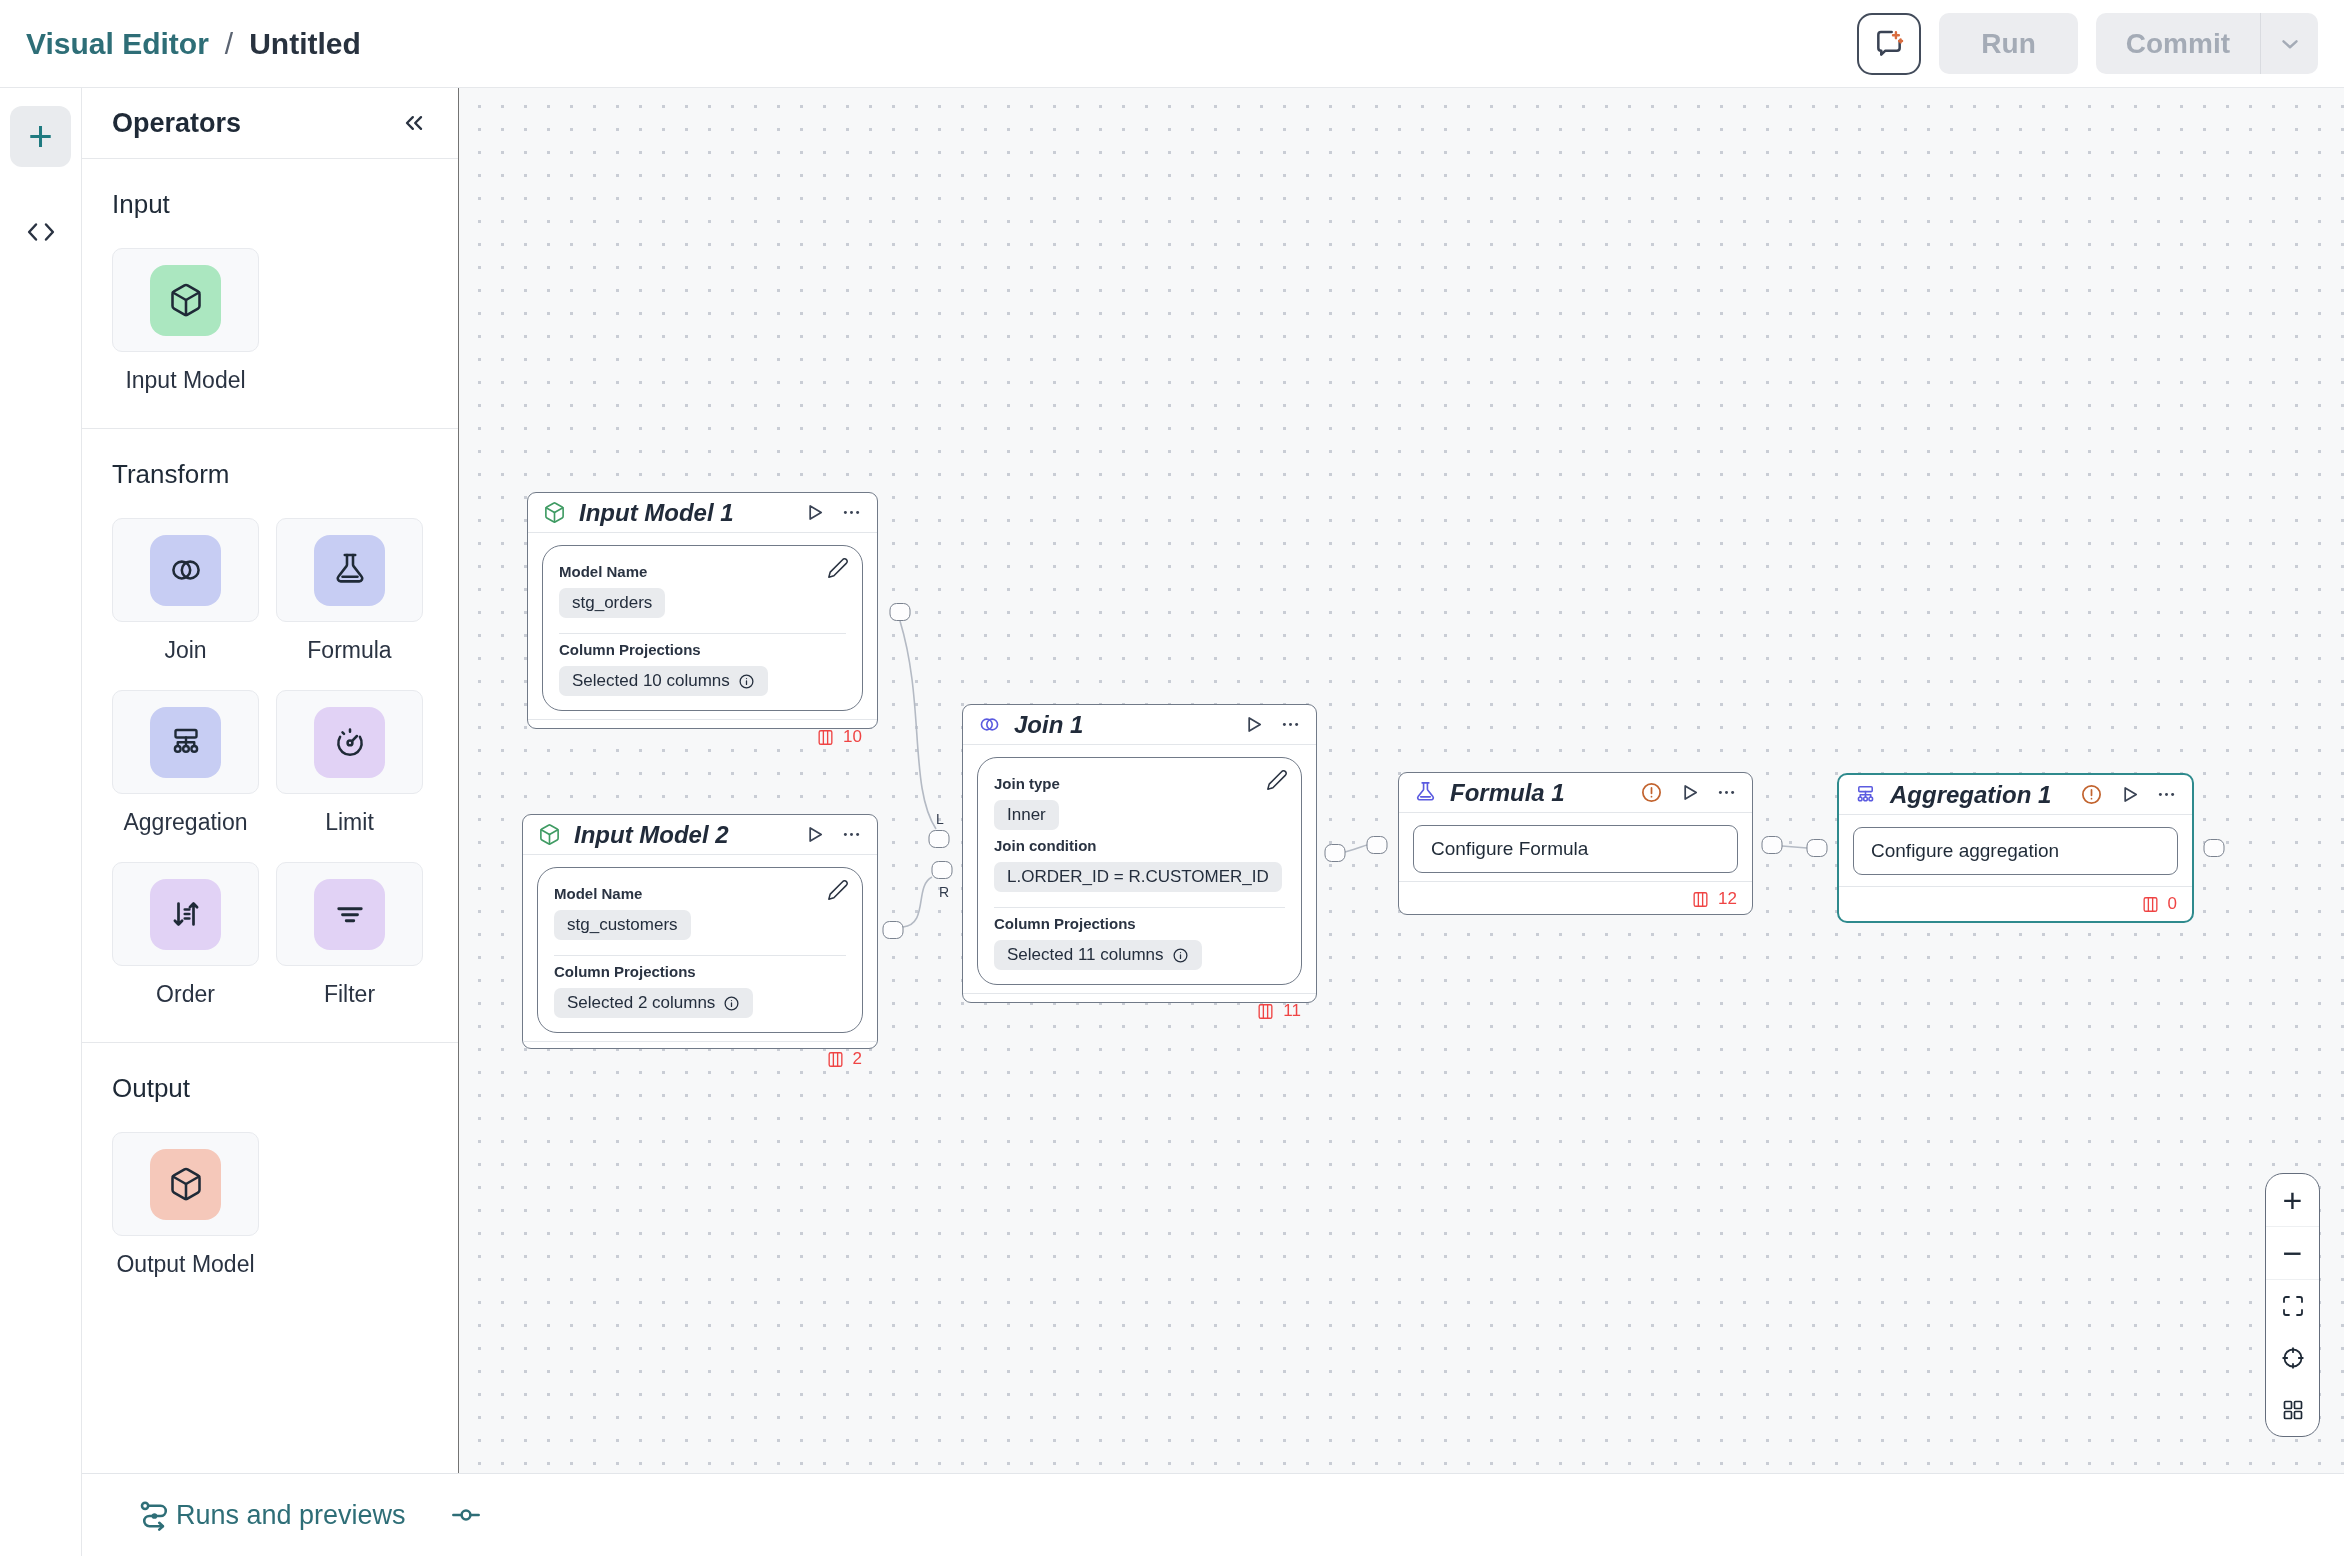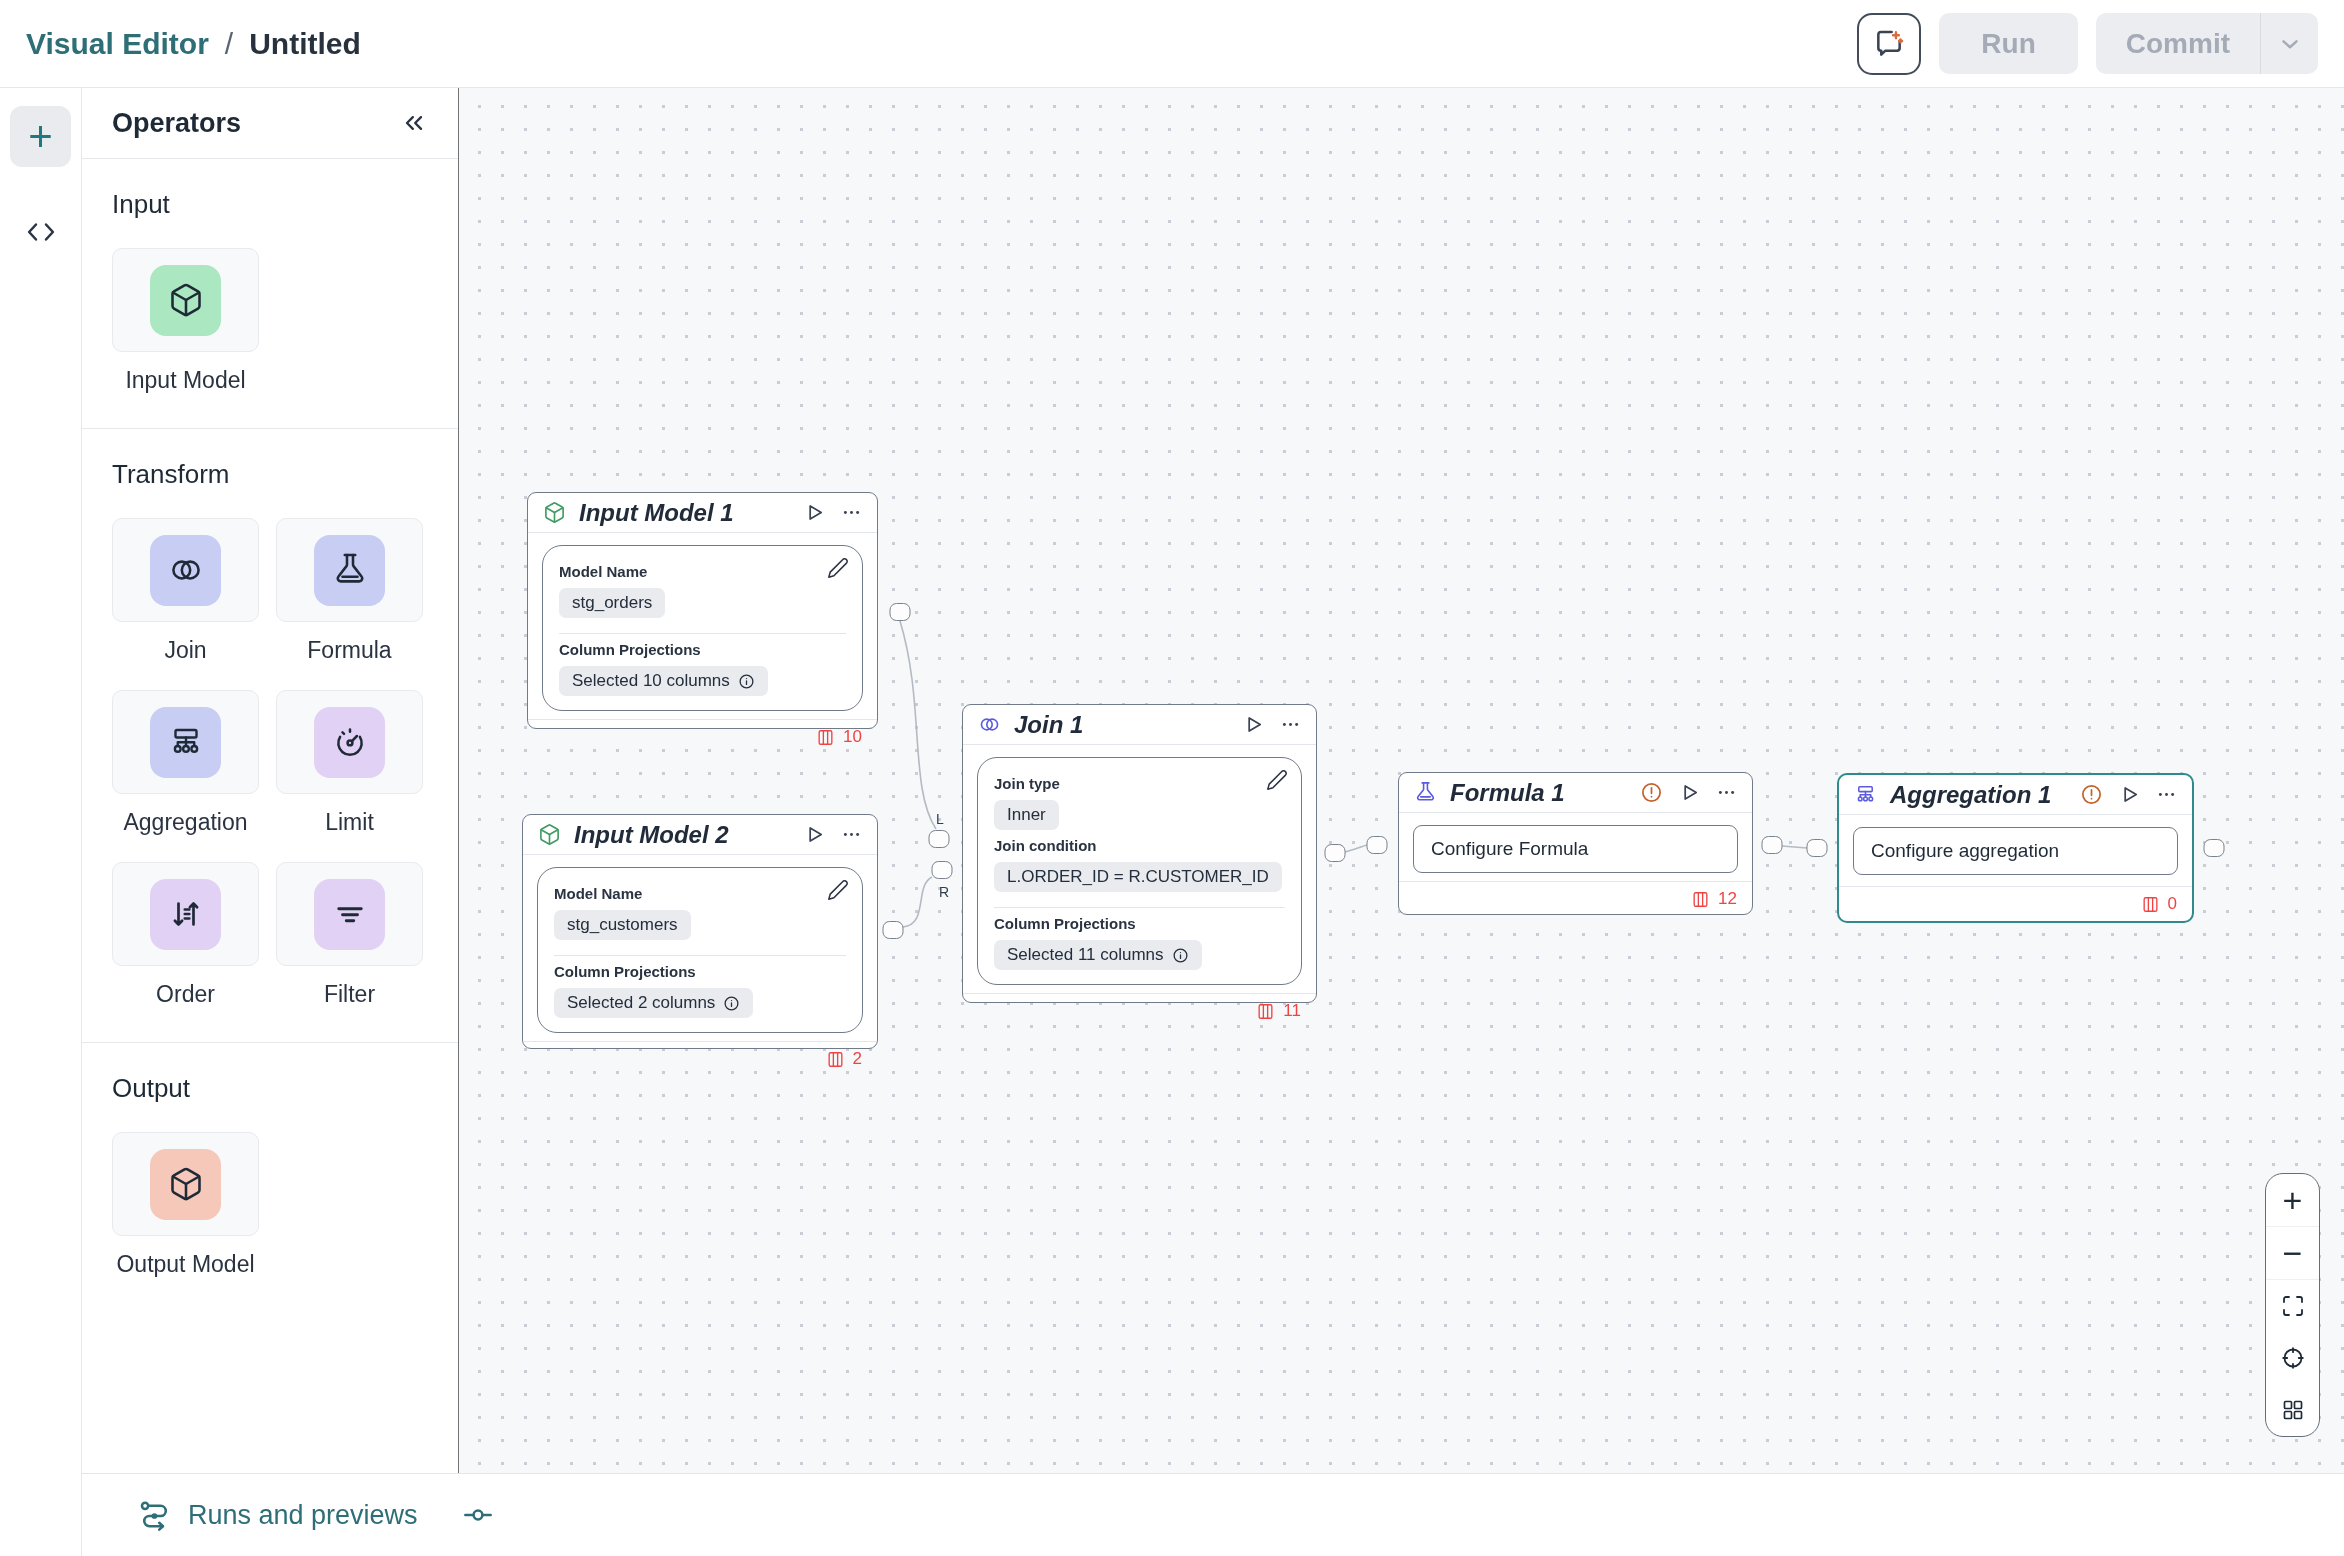--- a/index.html
+++ b/index.html
@@ -81,21 +81,21 @@
   
   .zoom-panel { position:absolute; right:24px; bottom:36px; width:55px; background:#fff; border:1.5px solid #646d7c;
     border-radius:18px; display:flex; flex-direction:column; align-items:stretch; overflow:hidden; }
   .zc-btn { height:52px; background:none; border:none; display:flex; align-items:center; justify-content:center;
     color:#1f2a37; cursor:pointer; font-size:34px; font-family:inherit; }
   .zc-divider { height:1px; background:#eef0f2; }
 
   
   .bottombar { position:absolute; left:82px; right:0; bottom:0; height:83px; background:#fff; border-top:1px solid #e3e6ea;
     display:flex; align-items:center; padding-left:56px; z-index:5; }
-  .runs-link { display:flex; align-items:center; gap:16px; color:#2e6e77; cursor:pointer; }
+  .runs-link { display:flex; align-items:center; gap:4px; color:#2e6e77; cursor:pointer; }
   .runs-text { font-size:27px; color:#2e6e77; }
   .commit-node-btn { margin-left:44px; background:none; border:none; color:#2e6e77; cursor:pointer; }
 </style>
 </head>
 <body>
 
 <svg width="0" height="0" style="position:absolute">
   <defs>
     <g id="i-cube" fill="none" stroke="currentColor" stroke-width="1.7" stroke-linecap="round" stroke-linejoin="round">
       <path d="M21 16V8a2 2 0 0 0-1-1.73l-7-4a2 2 0 0 0-2 0l-7 4A2 2 0 0 0 3 8v8a2 2 0 0 0 1 1.73l7 4a2 2 0 0 0 2 0l7-4A2 2 0 0 0 21 16z"></path>

